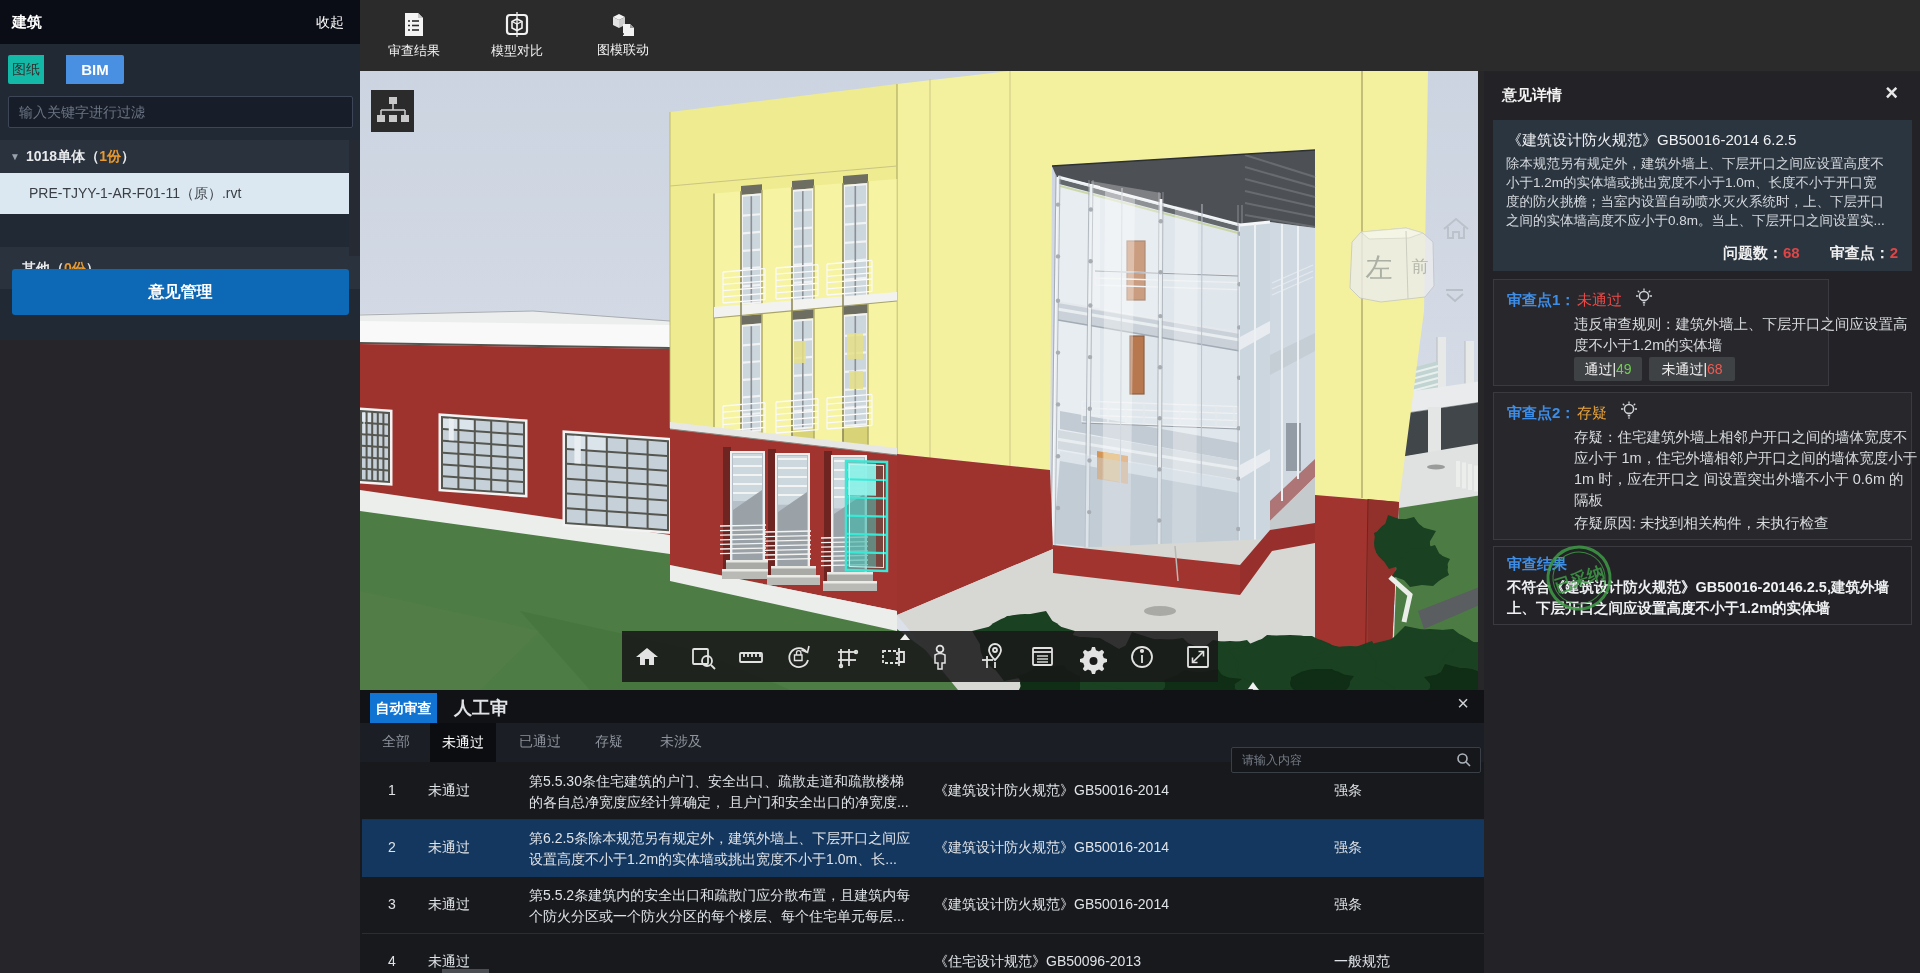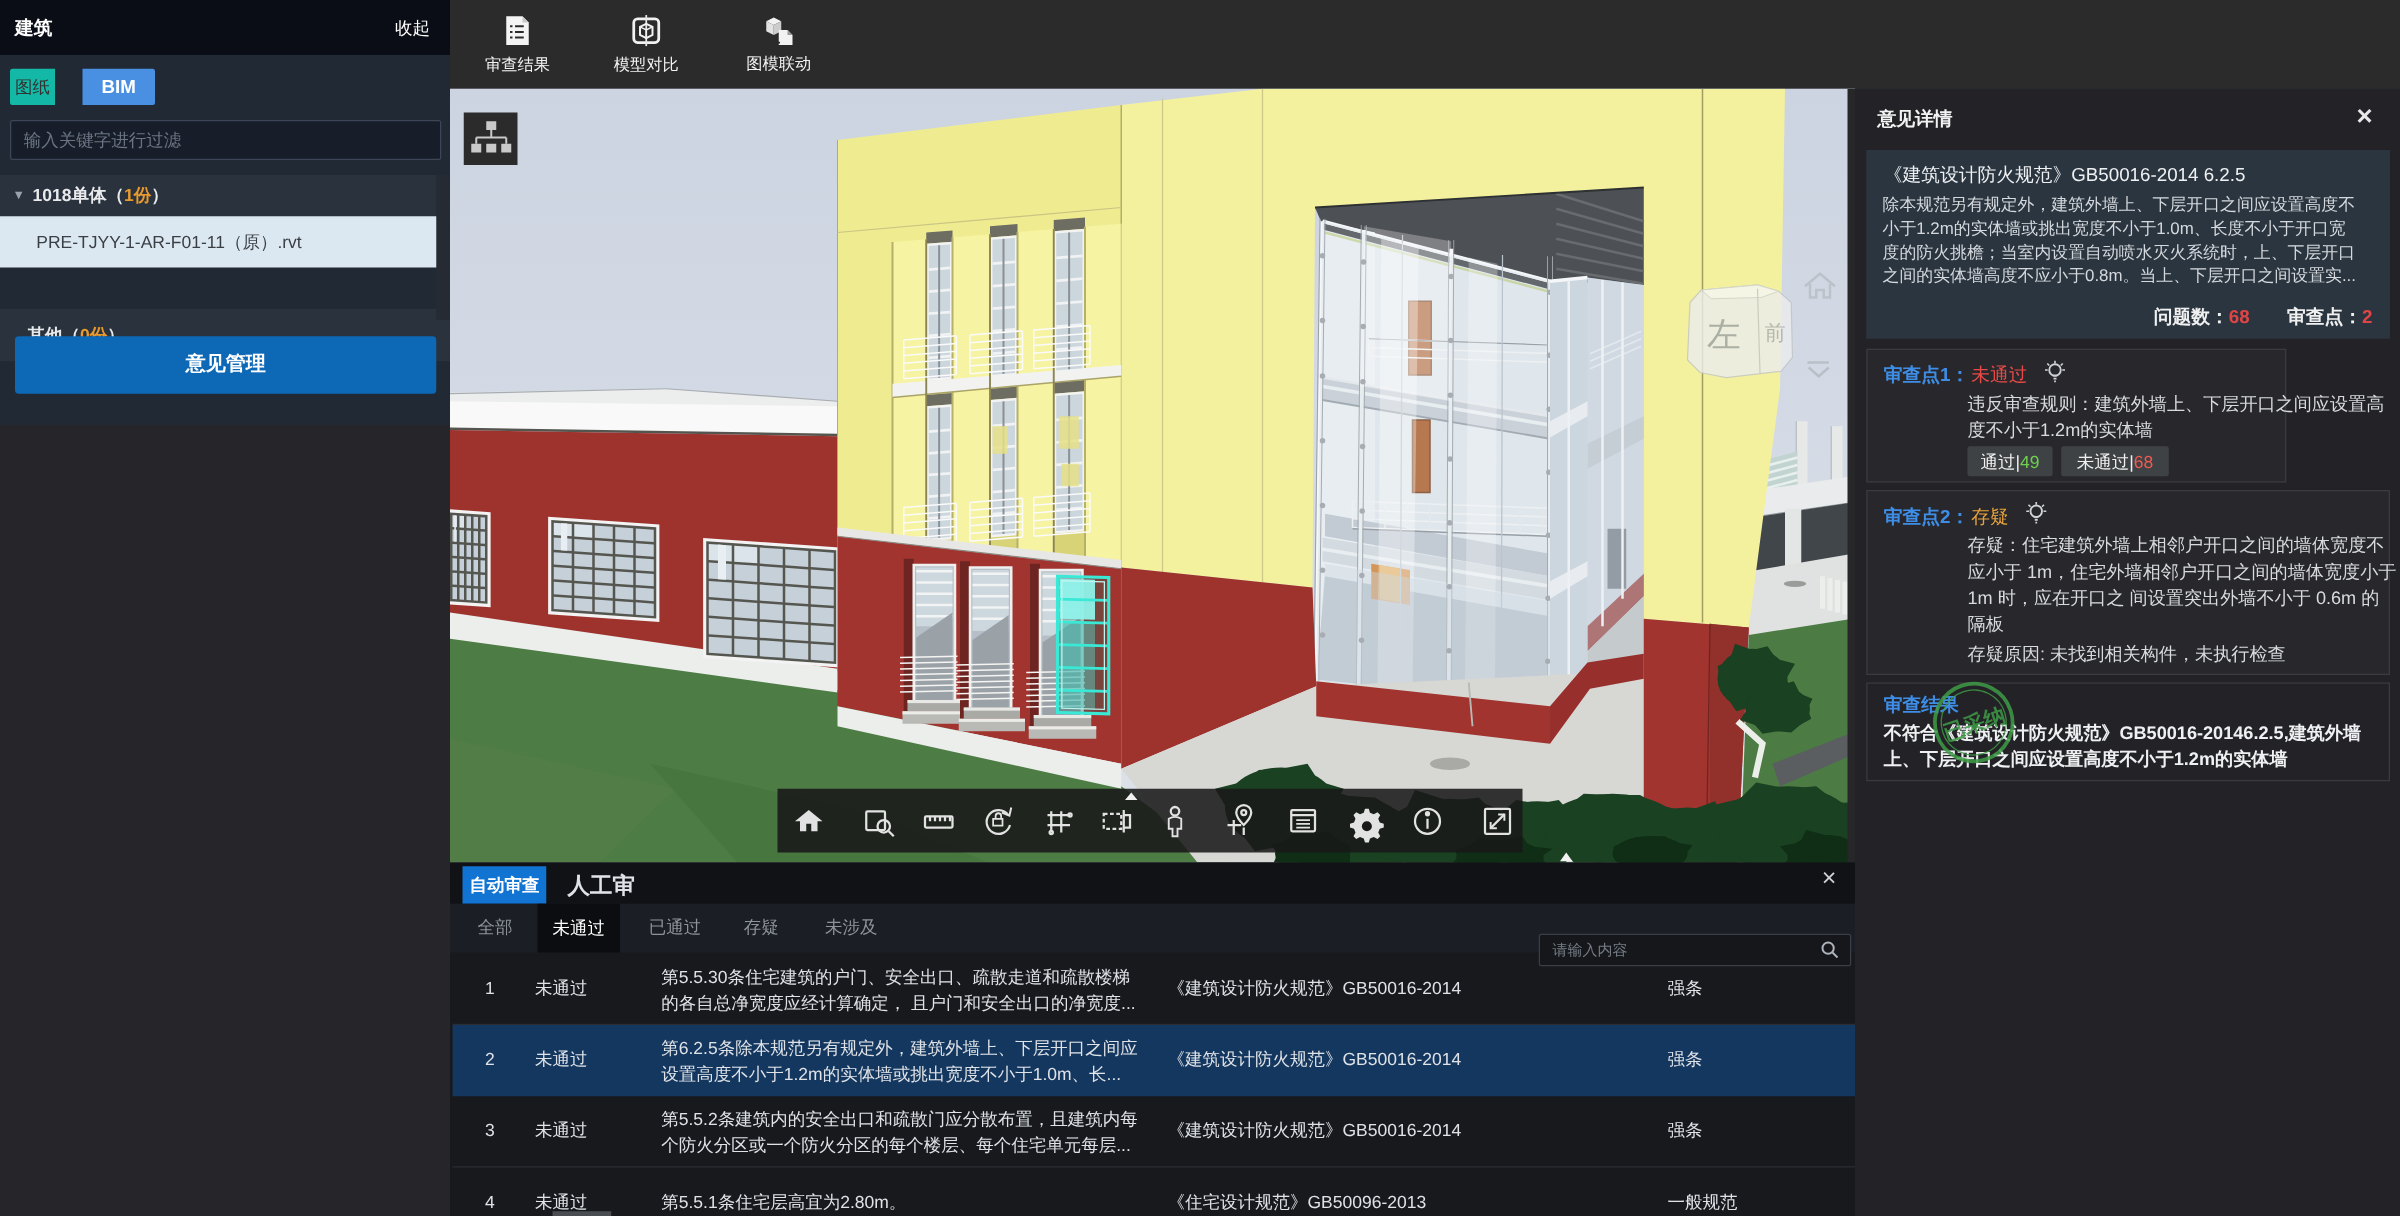--- a/index.html
+++ b/index.html
@@ -863,21 +863,20 @@
         <span class="abs" style="left:26px;top:19px;">3</span>
         <span class="abs" style="left:66px;top:19px;">未通过</span>
         <div class="abs" style="left:167px;top:8px;width:420px;white-space:nowrap;line-height:21px;">第5.5.2条建筑内的安全出口和疏散门应分散布置，且建筑内每<br>个防火分区或一个防火分区的每个楼层、每个住宅单元每层...</div>
         <span class="abs" style="left:572px;top:19px;">《建筑设计防火规范》GB50016-2014</span>
         <span class="abs" style="left:972px;top:19px;">强条</span>
       </div>
 
       <div class="abs" style="left:0;top:172px;width:1125px;height:57px;">
         <span class="abs" style="left:26px;top:19px;">4</span>
         <span class="abs" style="left:66px;top:19px;">未通过</span>
-        <div class="abs" style="left:167px;top:19px;width:500px;">第5.5.1条住宅层高宜为2.80m。</div>
         <span class="abs" style="left:572px;top:19px;">《住宅设计规范》GB50096-2013</span>
         <span class="abs" style="left:972px;top:19px;">一般规范</span>
       </div>
 
       <div class="abs" style="left:80px;top:207px;width:47px;height:4px;background:#4a4d52;"></div>
     </div>
   </div>
 
   <div class="abs" style="left:1484px;top:72px;width:436px;height:901px;background:#232327;">
 

